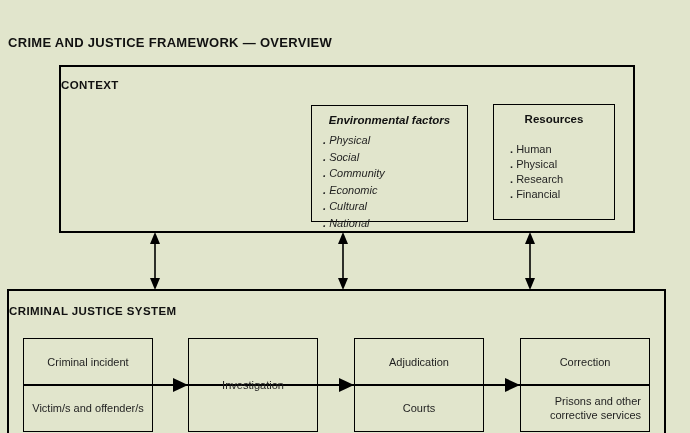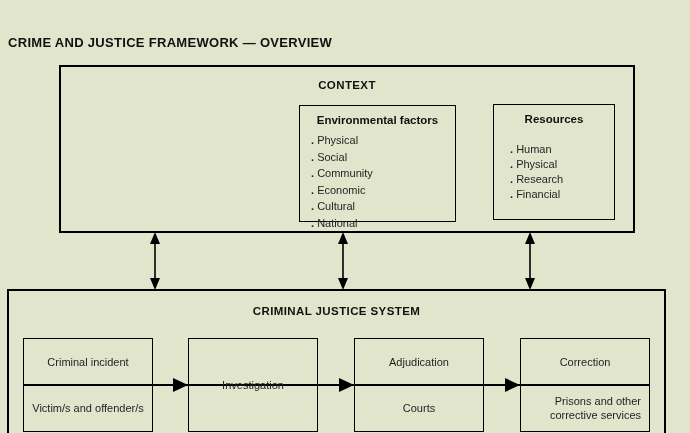--- a/index.html
+++ b/index.html
@@ -30,33 +30,32 @@
   
   .context-box {
     position: absolute;
     left: 59px; top: 37px;
     width: 576px; height: 168px;
     border: 2px solid #000;
   }
   .group-title {
     position: absolute;
     left: 0; right: 0;
-    text-align: center;
     font-size: 11.5px;
     font-weight: bold;
     letter-spacing: 0.4px;
     color: #111;
   }
   .context-box .group-title { top: 12px; }
   .factor-box {
     position: absolute;
     border: 1.5px solid #000;
   }
   .factor-box.individual   { left: 21px;  top: 36px; width: 176px; height: 120px; }
-  .factor-box.environmental{ left: 238px; top: 38px; width: 157px; height: 117px; }
+  .factor-box.environmental{ left: 250px; top: 38px; width: 157px; height: 117px; font-style: italic; }
   .factor-box.resources    { left: 432px; top: 37px; width: 122px; height: 116px; }
   .factor-heading {
     text-align: center;
     font-size: 11.5px;
     font-weight: bold;
     margin-top: 8px;
     color: #111;
   }
   ul.factor-items {
     list-style: none;

